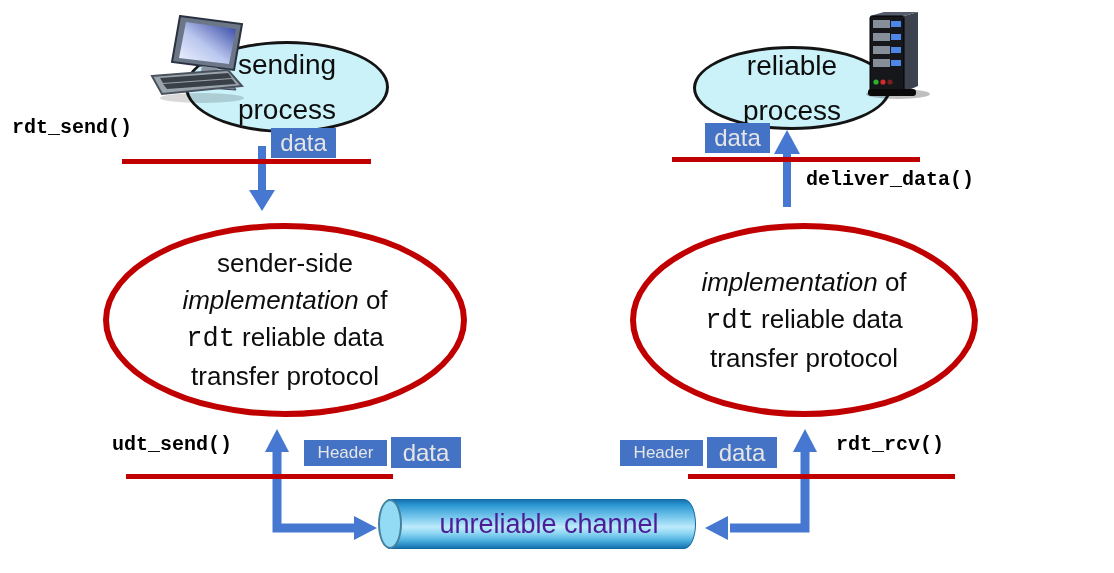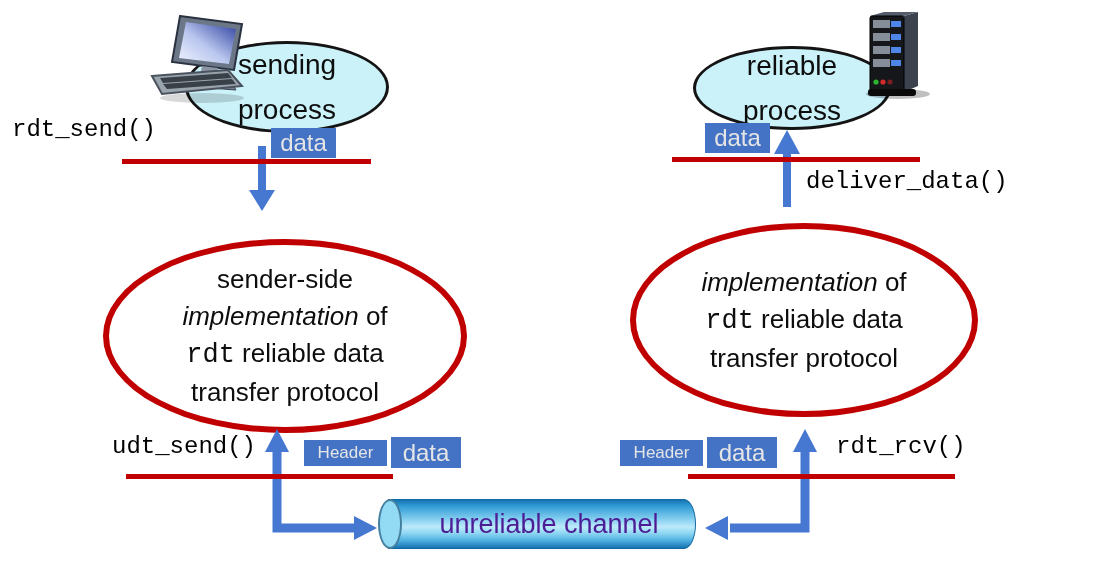--- a/index.html
+++ b/index.html
@@ -8,21 +8,21 @@
     --line-red:#C00000;
     --process-fill:#CBF1F9;
     --text-black:#0d0d0d;
   }
   html,body{margin:0;padding:0;background:#ffffff;}
   .canvas{
     position:relative;width:1114px;height:573px;background:#ffffff;overflow:hidden;
     font-family:"Liberation Sans",sans-serif;color:var(--text-black);
   }
   .abs{position:absolute;}
-  .mono{font-family:"Liberation Mono","DejaVu Sans Mono",monospace;font-size:24px;color:#000;white-space:pre;z-index:4;}
+  .mono{font-family:"Liberation Mono","DejaVu Sans Mono",monospace;font-size:20px;color:#000;white-space:pre;z-index:4;font-weight:bold;}
   .redline{position:absolute;height:5px;background:var(--line-red);z-index:3;}
   .bluebox{
     position:absolute;background:var(--accent-blue);color:#e5e5e5;
     display:flex;align-items:center;justify-content:center;z-index:4;
   }
   .bluebox.data{font-size:24px;}
   .bluebox.header{font-size:17px;}
   .proc-ellipse{
     position:absolute;background:var(--process-fill);border:3px solid #141414;border-radius:50%;
     box-sizing:border-box;display:flex;flex-direction:column;align-items:center;justify-content:center;
@@ -90,21 +90,21 @@
     <rect x="12" y="0" width="8" height="46"></rect>
     <polygon points="3,44 29,44 16,65"></polygon>
   </svg>
 
   <div class="redline" style="left:122px;top:159px;width:249px;"></div>
 
   <div class="bluebox data" style="left:271px;top:128px;width:65px;height:30px;">
     <span>data</span>
   </div>
 
-  <div class="big-ellipse" style="left:103px;top:239px;width:364px;height:194px;">
+  <div class="big-ellipse" style="left:103px;top:223px;width:364px;height:194px;">
     <span class="ln">sender-side</span>
     <span class="ln"><span class="it">implementation</span><span> of</span></span>
     <span class="ln"><span class="mono-inline">rdt</span><span> reliable data</span></span>
     <span class="ln">transfer protocol</span>
   </div>
 
   <div class="abs mono" style="left:64px;top:433px;margin-left:48px;">udt_send()</div>
 
   <svg class="arrow" style="left:258px;top:423px;" width="136" height="118" viewBox="0 0 136 118">
     <polygon points="19,6 31,29 7,29"></polygon>

